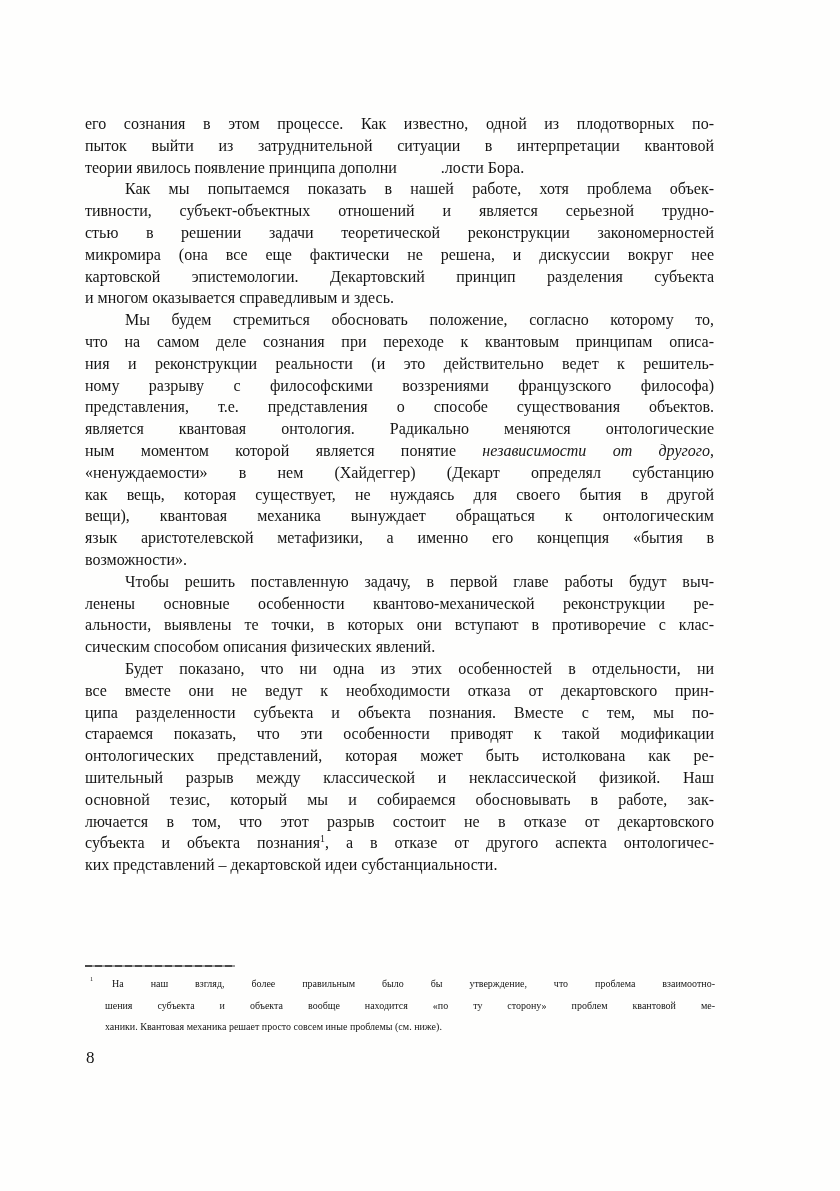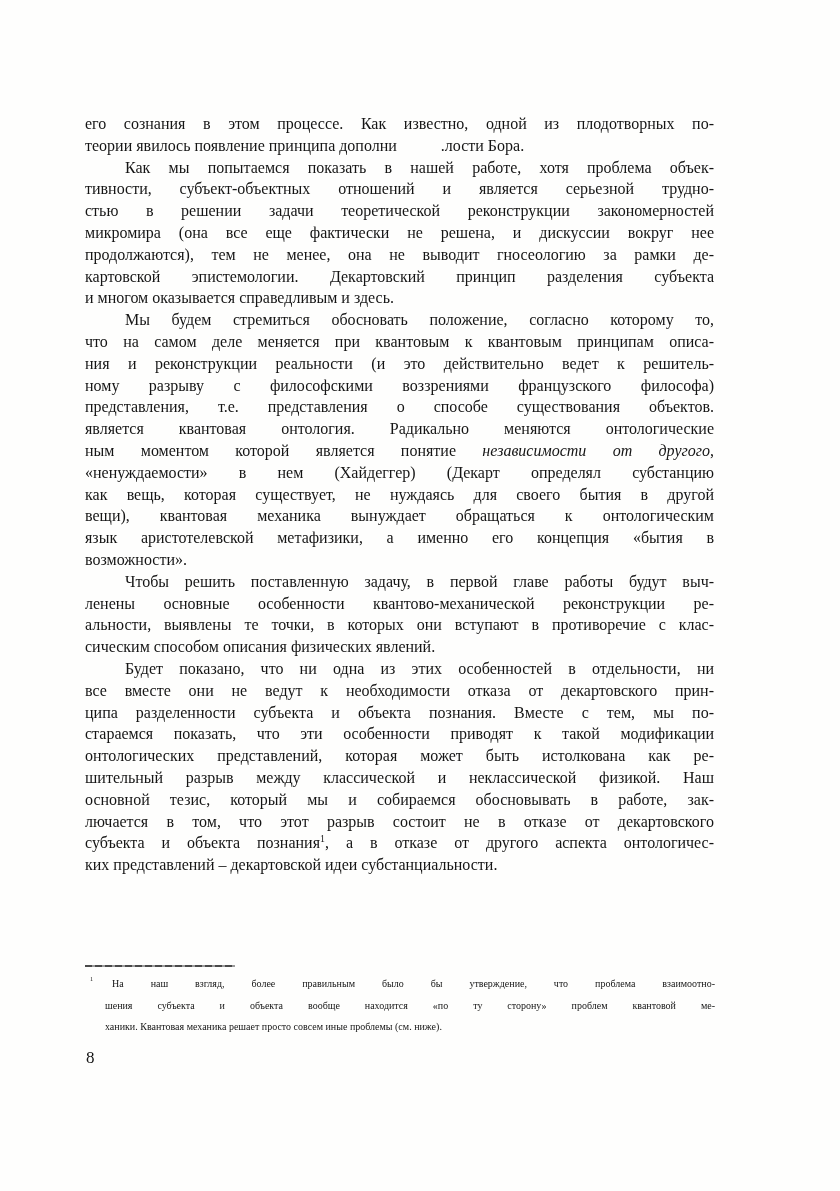--- a/index.html
+++ b/index.html
@@ -72,34 +72,34 @@
     line-height: 20px;
   }
 </style>
 </head>
 <body>
 
 <div class="scan-page">
   <div class="main-text">
       <div class="para">
         <div class="line"><span>его сознания в этом процессе. Как известно, одной из плодотворных по-</span></div>
+        <div class="line"><span>пыток выйти из затруднительной ситуации в интерпретации квантовой</span></div>
         <div class="line last"><span>теории явилось появление принципа дополни</span><span class="print-gap"></span><span>.лости Бора.</span></div>
       </div>
       <div class="para">
         <div class="line indent"><span>Как мы попытаемся показать в нашей работе, хотя проблема объек-</span></div>
         <div class="line"><span>тивности, субъект-объектных отношений и является серьезной трудно-</span></div>
         <div class="line"><span>стью в решении задачи теоретической реконструкции закономерностей</span></div>
         <div class="line"><span>микромира (она все еще фактически не решена, и дискуссии вокруг нее</span></div>
-        <div class="line"><span>продолжаются), тем не менее, она не выводит гносеологию за рамки де-</span></div>
         <div class="line"><span>картовской эпистемологии. Декартовский принцип разделения субъекта</span></div>
         <div class="line last"><span>и многом оказывается справедливым и здесь.</span></div>
       </div>
       <div class="para">
         <div class="line indent"><span>Мы будем стремиться обосновать положение, согласно которому то,</span></div>
-        <div class="line"><span>что на самом деле меняется при квантовым к квантовым принципам описа-</span></div>
+        <div class="line"><span>что на самом деле сознания при переходе к квантовым принципам описа-</span></div>
         <div class="line"><span>ния и реконструкции реальности (и это действительно ведет к решитель-</span></div>
         <div class="line"><span>ному разрыву с философскими воззрениями французского философа)</span></div>
         <div class="line"><span>представления, т.е. представления о способе существования объектов.</span></div>
         <div class="line"><span>является квантовая онтология. Радикально меняются онтологические</span></div>
         <div class="line"><span>ным моментом которой является понятие </span><i>независимости от другого</i><span>,</span></div>
         <div class="line"><span>«ненуждаемости» в нем (Хайдеггер) (Декарт определял субстанцию</span></div>
         <div class="line"><span>как вещь, которая существует, не нуждаясь для своего бытия в другой</span></div>
         <div class="line"><span>вещи), квантовая механика вынуждает обращаться к онтологическим</span></div>
         <div class="line"><span>язык аристотелевской метафизики, а именно его концепция «бытия в</span></div>
         <div class="line last"><span>возможности».</span></div>

